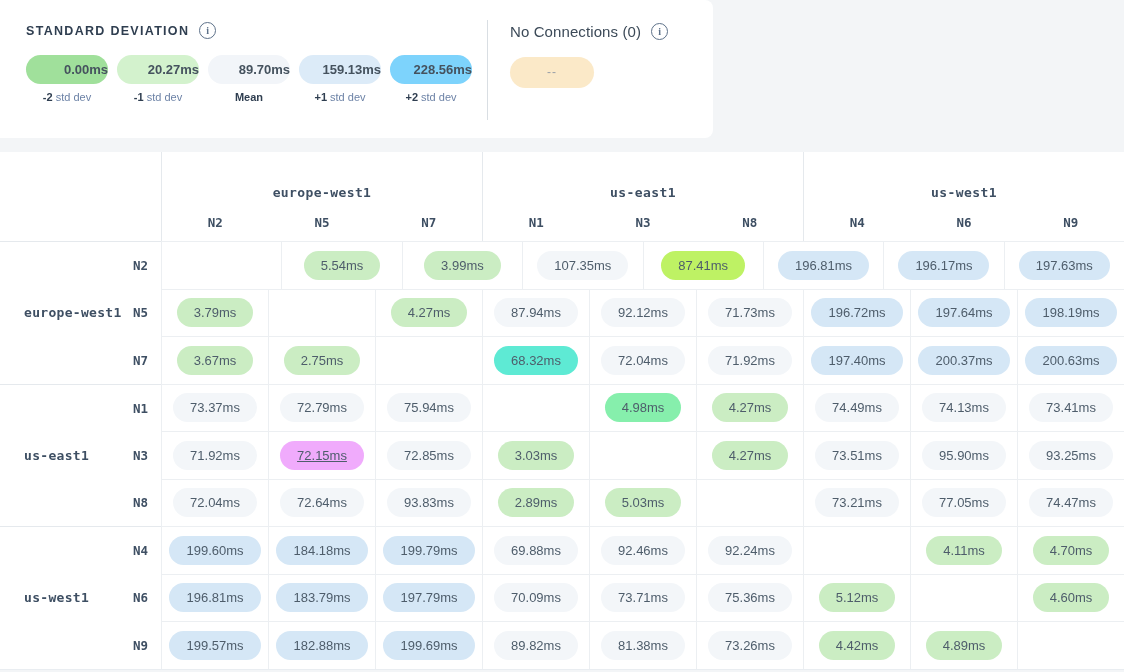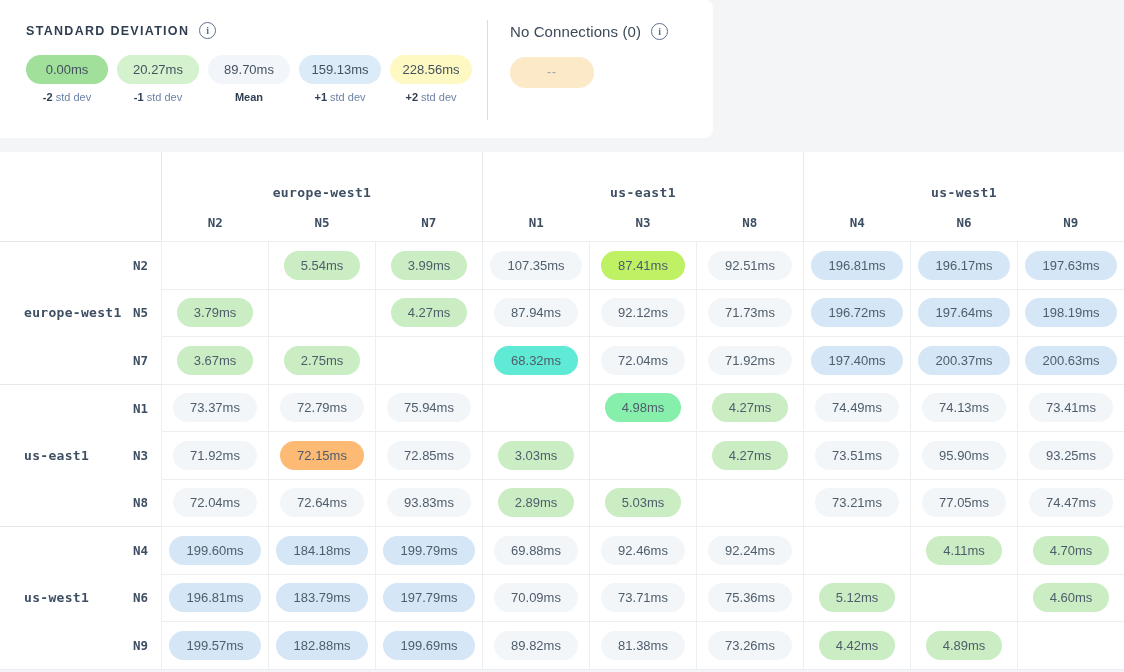--- a/index.html
+++ b/index.html
@@ -14,21 +14,21 @@
   .std-title-row { left:26px; top:22px; }
   .noconn-title-row { left:510px; top:23px; }
   .legend-title { font-size:12.5px; font-weight:700; letter-spacing:1.3px; color:#2f3e50; }
   .noconn-title { font-size:15px; font-weight:400; color:#3c4a58; letter-spacing:0.1px; }
   .info-icon { width:17px; height:17px; border:1.5px solid #5d7189; border-radius:50%;
                color:#5d7189; font-size:10px; font-weight:700; display:inline-flex;
                align-items:center; justify-content:center; cursor:pointer;
                font-family:"Liberation Serif", serif; }
   .pill-row { position:absolute; left:26px; top:55px; display:flex; gap:9px; }
   .pill { width:82px; height:29px; line-height:29px; border-radius:15px;
-          text-align:center; font-size:13px; color:#45525e; }
+          text-align:right; font-size:13px; color:#45525e;font-weight:bold; }
   .label-row { position:absolute; left:26px; top:91px; display:flex; gap:9px; }
   .sub-label { width:82px; text-align:center; font-size:11px; white-space:nowrap; }
   .sub-bold { color:#2f3e50; font-weight:700; }
   .sub-rest { color:#6c82a6; font-weight:400; }
   .v-divider { position:absolute; left:487px; top:20px; width:1px; height:100px; background:#d9dee3; }
   .no-conn-pill { position:absolute; left:510px; top:57px; width:84px; height:31px;
                   line-height:31px; border-radius:16px; text-align:center;
                   font-size:12px; color:#99a0a8; letter-spacing:1px; }
 
   
@@ -61,21 +61,21 @@
   <section class="legend-card">
     <div class="legend-title-row std-title-row">
       <h2 class="legend-title">STANDARD DEVIATION</h2>
       <span class="info-icon">i</span>
     </div>
     <div class="pill-row">
         <div class="pill" style="background: rgb(160, 224, 155);">0.00ms</div>
         <div class="pill" style="background: rgb(211, 242, 205);">20.27ms</div>
         <div class="pill" style="background: rgb(242, 245, 249);">89.70ms</div>
         <div class="pill" style="background: rgb(220, 235, 248);">159.13ms</div>
-        <div class="pill" style="background: #fef9c3;">228.56ms</div>
+        <div class="pill" style="background: #7dd3fc;">228.56ms</div>
       </div>
     <div class="label-row">
         <div class="sub-label"><span class="sub-bold">-2</span><span class="sub-rest"> std dev</span></div>
         <div class="sub-label"><span class="sub-bold">-1</span><span class="sub-rest"> std dev</span></div>
         <div class="sub-label"><span class="sub-bold">Mean</span></div>
         <div class="sub-label"><span class="sub-bold">+1</span><span class="sub-rest"> std dev</span></div>
         <div class="sub-label"><span class="sub-bold">+2</span><span class="sub-rest"> std dev</span></div>
       </div>
 
     <div class="v-divider"></div>
@@ -127,23 +127,20 @@
           <div class="m-cell">
             <span class="cell-pill" style="background: rgb(203, 237, 195);">3.99ms</span>
           </div>
           <div class="m-cell">
             <span class="cell-pill" style="background: rgb(243, 246, 249);">107.35ms</span>
           </div>
           <div class="m-cell">
             <span class="cell-pill" style="background: #bef264;">87.41ms</span>
           </div>
           <div class="m-cell">
-            <span class="cell-pill" style="background: rgb(243, 246, 249);">92.51ms</span>
-          </div>
-          <div class="m-cell">
             <span class="cell-pill" style="background: rgb(213, 231, 246);">196.81ms</span>
           </div>
           <div class="m-cell">
             <span class="cell-pill" style="background: rgb(213, 231, 246);">196.17ms</span>
           </div>
           <div class="m-cell">
             <span class="cell-pill" style="background: rgb(213, 231, 246);">197.63ms</span>
           </div>
         </div>
         <div class="m-row">
@@ -239,21 +236,21 @@
         </div>
         <div class="m-row">
           <div class="m-label">
             <span class="m-region mono">us-east1</span>
             <span class="m-node mono">N3</span>
           </div>
           <div class="m-cell">
             <span class="cell-pill" style="background: rgb(243, 246, 249);">71.92ms</span>
           </div>
           <div class="m-cell">
-            <span class="cell-pill" style="background: #fdba74;">72.15ms</span>
+            <span class="cell-pill" style="background: #f0abfc; text-decoration: underline;">72.15ms</span>
           </div>
           <div class="m-cell">
             <span class="cell-pill" style="background: rgb(243, 246, 249);">72.85ms</span>
           </div>
           <div class="m-cell">
             <span class="cell-pill" style="background: rgb(203, 237, 195);">3.03ms</span>
           </div>
           <div class="m-cell"></div>
           <div class="m-cell">
             <span class="cell-pill" style="background: rgb(203, 237, 195);">4.27ms</span>

